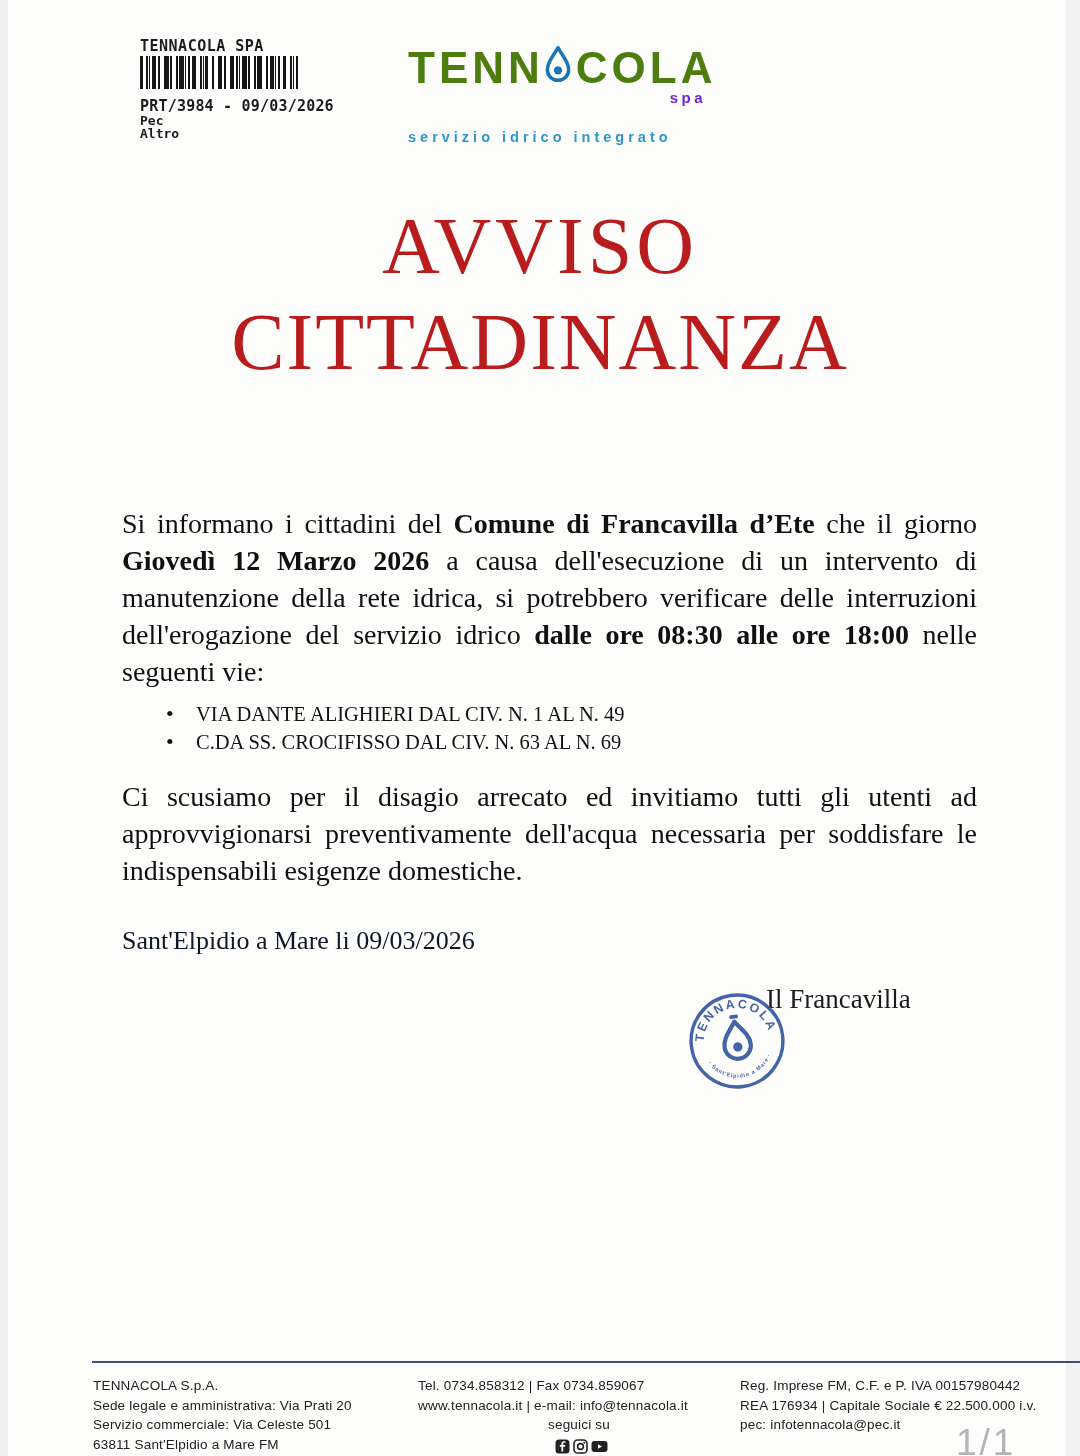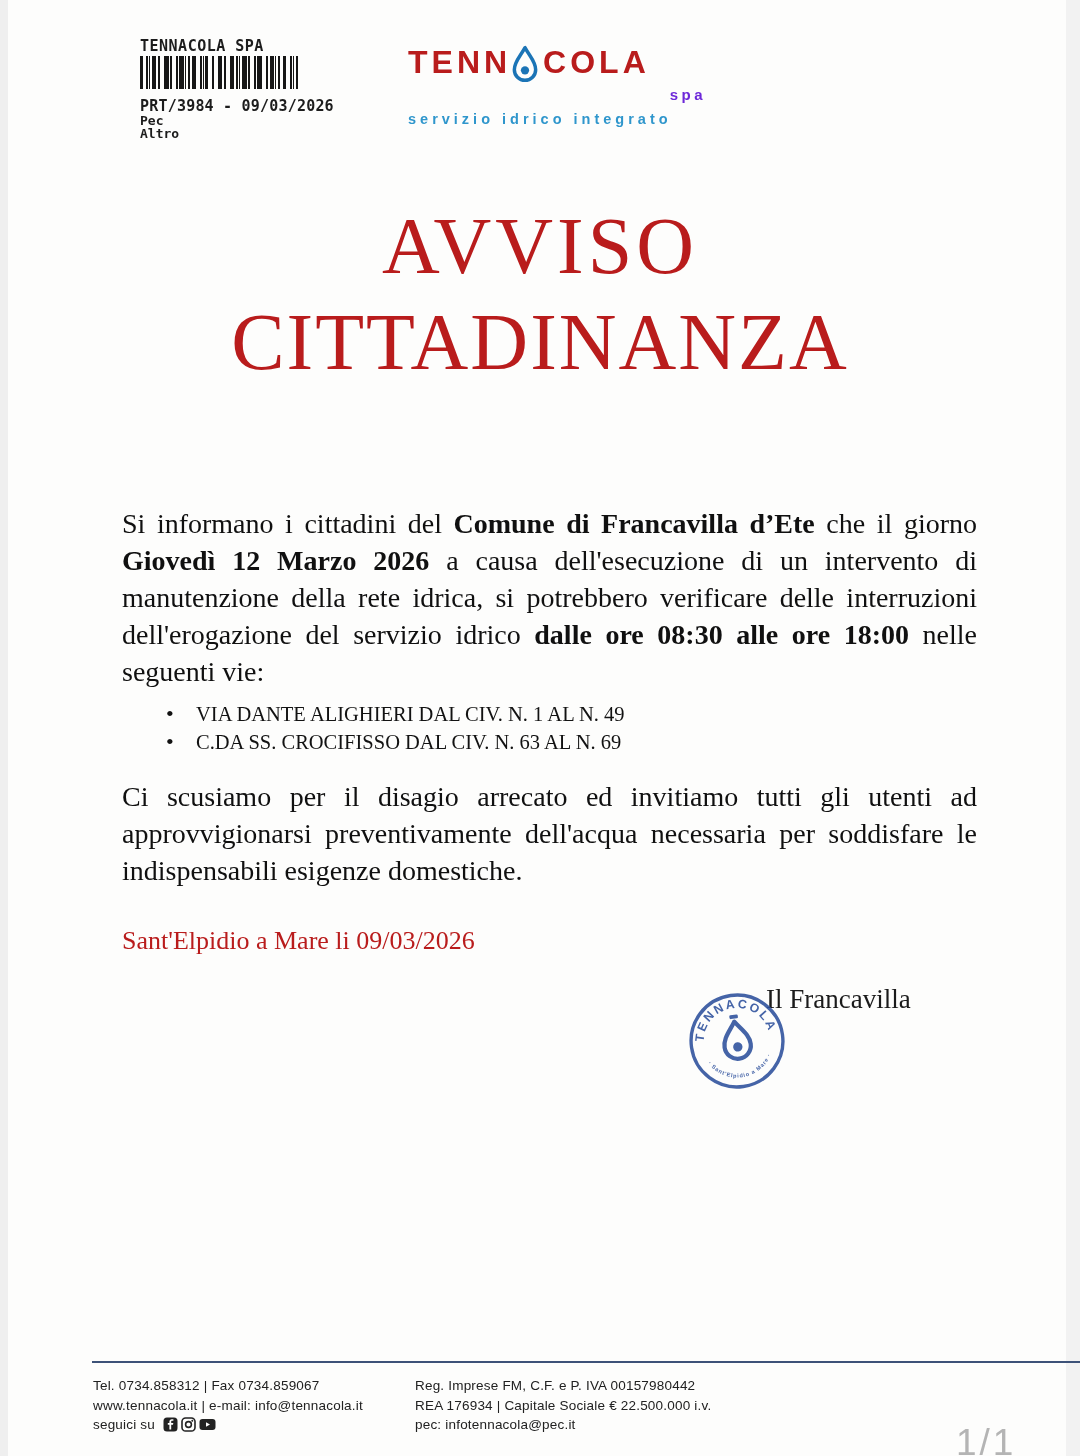--- a/index.html
+++ b/index.html
@@ -29,31 +29,31 @@
       repeating-linear-gradient(90deg,#161616 0 1px,rgba(0,0,0,0) 1px 9px),
       repeating-linear-gradient(90deg,#161616 0 3px,rgba(0,0,0,0) 3px 13px);
   }
   .registry-protocol{font-size:15px;margin-top:9px;line-height:16px;letter-spacing:.2px;}
   .registry-small{font-size:13px;line-height:13px;}
 
   
   .logo{position:absolute;left:408px;top:46px;width:300px;}
   .logo-word{
     display:flex;align-items:flex-start;justify-content:flex-start;
-    color:#b91c1c;font-weight:bold;font-size:32px;line-height:1;
+    color:#4d7c0f;font-weight:bold;font-size:44px;line-height:1;
     letter-spacing:4px;font-family:"Liberation Sans",sans-serif;
   }
   .logo-drop{width:32px;height:44px;margin:-3px 2px 0 -2px;flex:0 0 auto;}
   .logo-spa{
     text-align:right;color:#6d28d9;font-weight:bold;font-size:15px;
     letter-spacing:3.5px;margin-top:0;padding-right:2px;line-height:15px;
   }
   .logo-tagline{
     color:#2f96cc;font-weight:bold;font-size:14.5px;letter-spacing:4px;
-    margin-top:9px;white-space:nowrap;
+    margin-top:24px;white-space:nowrap;
   }
 
   
   .title{position:absolute;left:0;width:1080px;top:206px;text-align:center;
     font-family:"Liberation Serif",serif;color:#b91c1c;}
   .title-line1{font-size:80px;line-height:1;letter-spacing:4px;}
   .title-line2{font-size:54px;line-height:1;letter-spacing:5px;margin-top:24px;}
   .title-line3{font-size:80px;line-height:1;letter-spacing:2px;margin-top:16px;}
 
   
@@ -66,42 +66,42 @@
   .para2{top:778px;}
   .b{font-weight:bold;}
 
   .streets{position:absolute;left:166px;top:700px;font-family:"Liberation Serif",serif;
     font-size:20.5px;color:#121212;}
   .street-row{display:flex;align-items:baseline;line-height:27px;}
   .street-bullet{width:30px;flex:0 0 auto;font-size:22px;}
 
   .dateline{
     position:absolute;left:122px;top:926px;
-    font-family:"Liberation Serif",serif;font-size:26px;color:#b91c1c;
+    font-family:"Liberation Serif",serif;font-size:26px;color:#0f172a;
   }
 
   
   .signature{position:absolute;left:686px;top:982px;width:280px;height:140px;}
   .president{
     position:absolute;left:80px;top:2px;
     font-family:"Liberation Serif",serif;font-size:27px;color:#1b1b1b;white-space:nowrap;
   }
   .stamp{position:absolute;left:0;top:8px;width:102px;height:102px;
     transform:rotate(-8deg);opacity:.88;}
 
   
   .footer-line{position:absolute;left:92px;top:1361px;width:988px;height:2px;background:#3d5278;}
   .footer{
     position:absolute;left:93px;top:1376px;width:980px;display:flex;
     font-size:13.5px;line-height:19.5px;color:#212121;letter-spacing:.2px;
   }
   .fcol-left{width:325px;flex:0 0 auto;}
   .fcol-center{width:322px;flex:0 0 auto;}
   .fcol-right{flex:1 1 auto;}
-  .social-row{display:flex;align-items:center;gap:4px;}
+  .social-row{display:flex;align-items:center;gap:4px;flex-direction:column;}
   .social-icons{display:inline-flex;gap:3px;margin-left:4px;}
   .social-icons svg{display:block;}
   .pagenum{
     position:absolute;left:956px;top:1422px;
     font-size:37px;color:#b4b4b4;letter-spacing:3px;font-family:"Liberation Sans",sans-serif;
   }
 </style>
 </head>
 <body>
 
@@ -169,20 +169,26 @@
       <g>
         <rect x="55" y="29" width="10" height="4.5" rx="1.5" fill="#2c4f9c"></rect>
         <path d="M60 37 C 53 47.5, 44.5 54.5, 44.5 65.5 a 15.5 15.5 0 0 0 31 0 C 75.5 54.5, 67 47.5, 60 37 Z" fill="none" stroke="#2c4f9c" stroke-width="5" stroke-linejoin="round"></path>
         <circle cx="60" cy="67" r="5.5" fill="#2c4f9c"></circle>
       </g>
     </svg>
   </div>
 
   <div class="footer-line"></div>
   <div class="footer">
+    <div class="fcol-left">
+      <div>TENNACOLA S.p.A.</div>
+      <div>Sede legale e amministrativa: Via Prati 20</div>
+      <div>Servizio commerciale: Via Celeste 501</div>
+      <div>63811 Sant'Elpidio a Mare FM</div>
+    </div>
     <div class="fcol-center">
       <div>Tel. 0734.858312  |  Fax 0734.859067</div>
       <div>www.tennacola.it  |  e-mail: info@tennacola.it</div>
       <div class="social-row">
         <span>seguici su</span>
         <span class="social-icons">
           <svg width="15" height="15" viewBox="0 0 15 15">
             <rect x="0.5" y="0.5" width="14" height="14" rx="3.5" fill="#222"></rect>
             <path d="M8.2 12.5 V7.8 H10 L10.3 5.9 H8.2 V4.8 c0-.6.3-1 1-1 h1.2 V2.2 H8.8 c-1.5 0-2.4.9-2.4 2.4 v1.3 H4.8 v1.9 h1.6 v4.7 Z" fill="#fff"></path>
           </svg>

